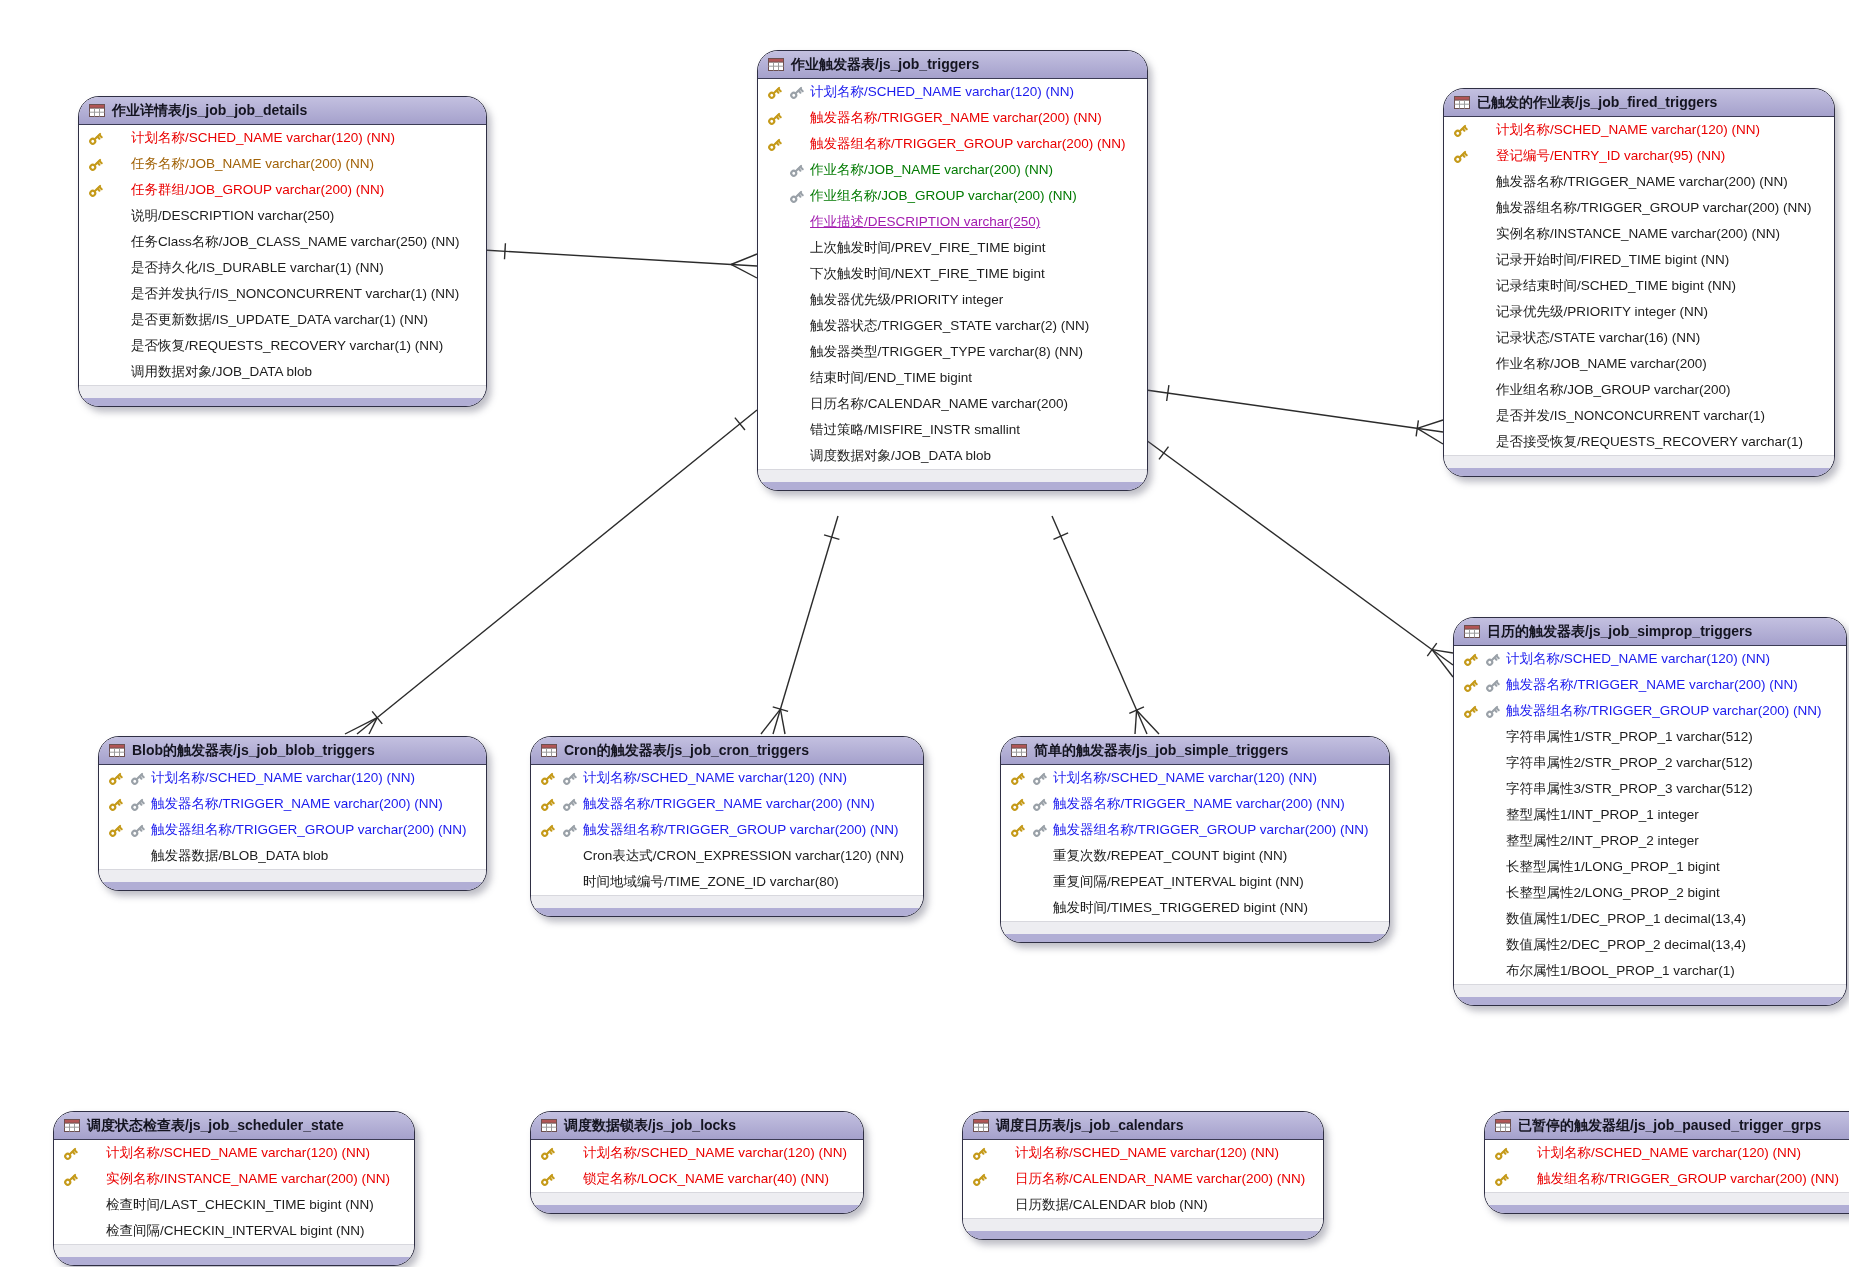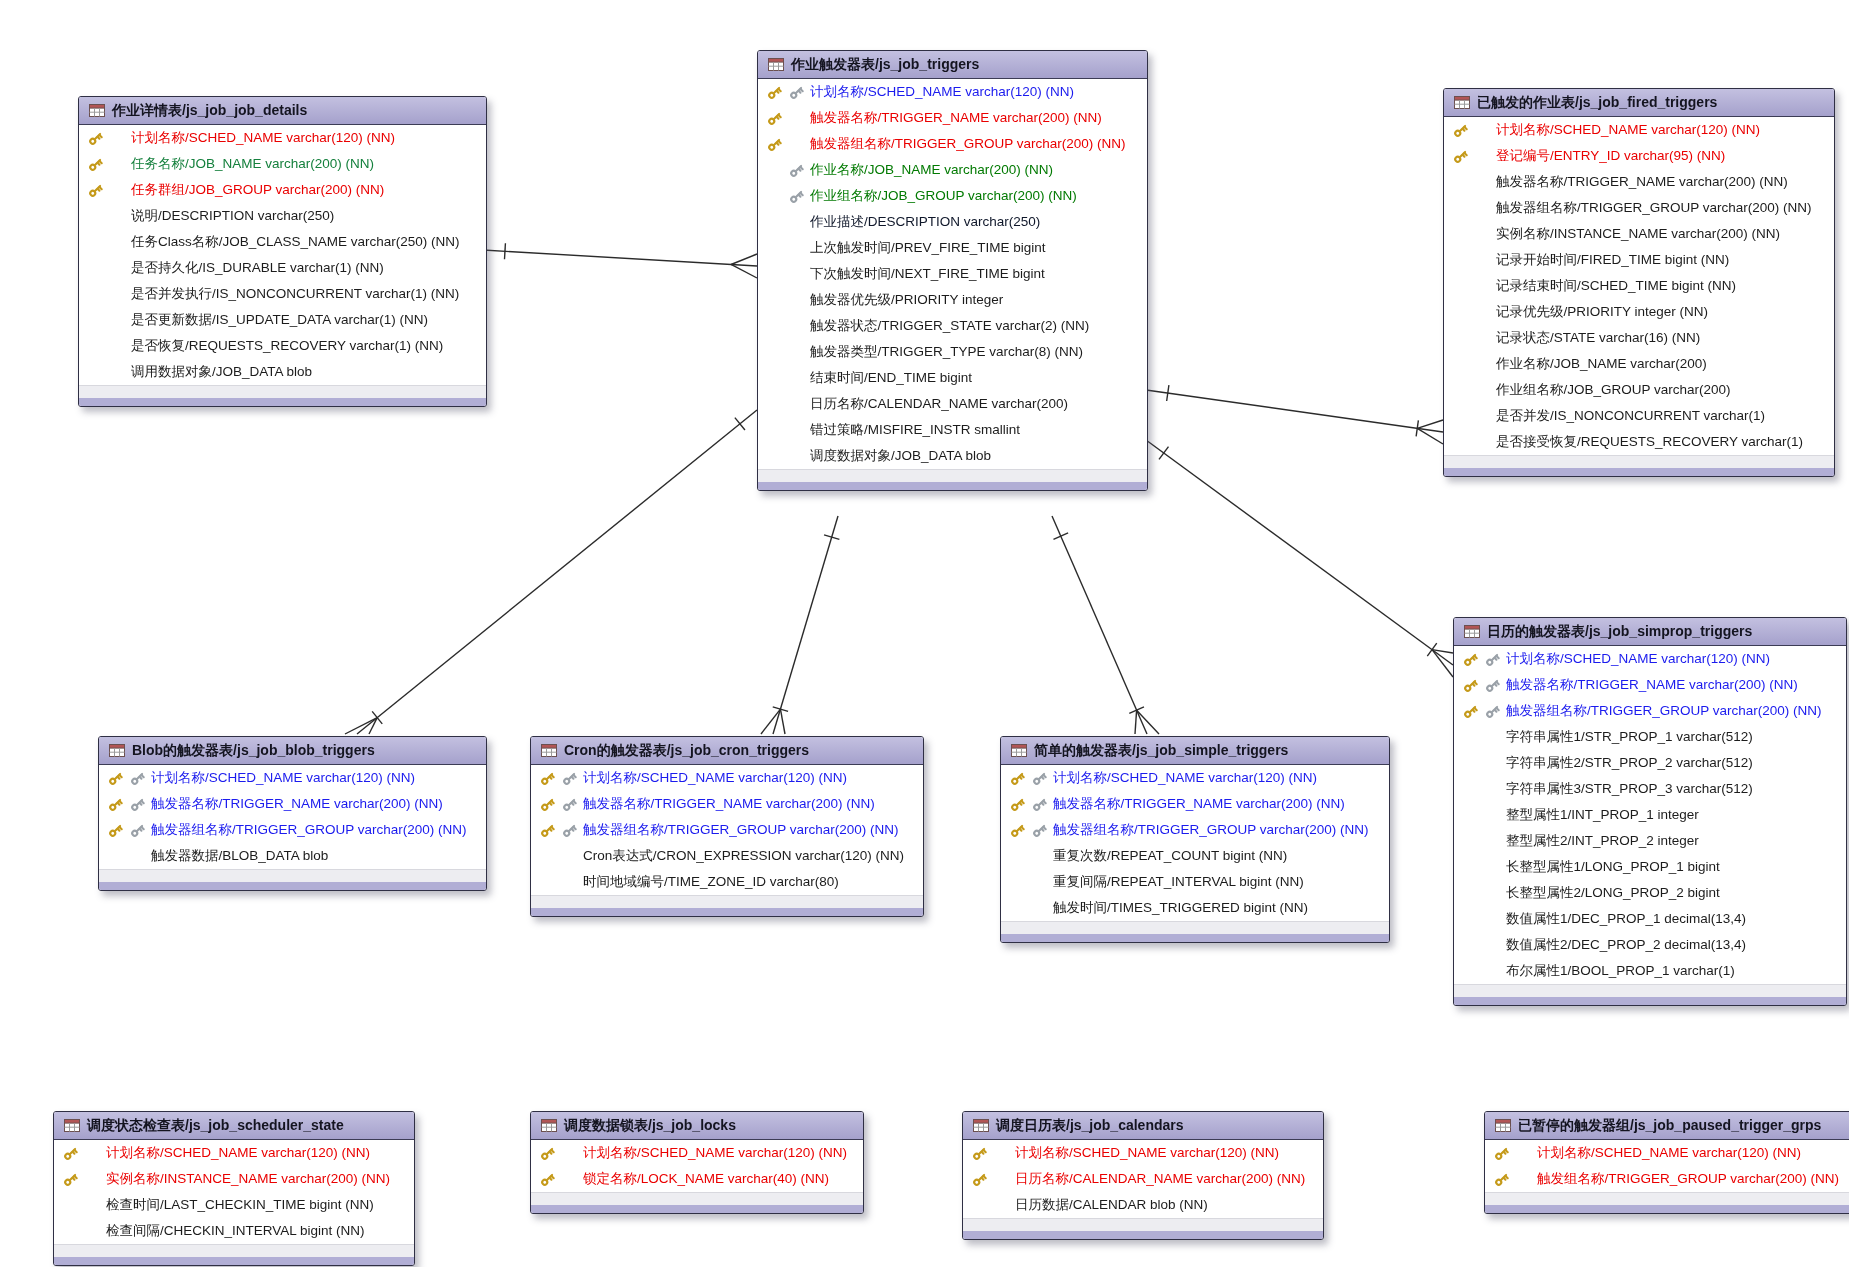--- a/index.html
+++ b/index.html
@@ -4,21 +4,21 @@
 <style>
   html,body{margin:0;padding:0;background:#ffffff;}
   #canvas{
     position:relative;width:1849px;height:1267px;background:#ffffff;overflow:hidden;
     font-family:"Liberation Sans","DejaVu Sans",sans-serif;
   }
   #rel-layer{position:absolute;left:0;top:0;z-index:0;}
   #rel-layer line{stroke:#2b2b2b;stroke-width:1.4;fill:none;}
   #entities{position:absolute;left:0;top:0;width:100%;height:100%;z-index:1;pointer-events:none;}
   .entity{
-    position:absolute;border:1.5px solid #2f2f44;border-radius:3px;overflow:hidden;
+    position:absolute;border:1.5px solid #2f2f44;border-radius:21px;overflow:hidden;
     background:#ffffff;box-shadow:4px 5px 7px rgba(90,90,110,0.40);pointer-events:auto;
   }
   .ehead{
     height:27px;display:flex;align-items:center;gap:7px;padding:0 10px;
     background:linear-gradient(#c3c0e0,#a5a1cc);border-bottom:1.5px solid #3c3c55;
     font-size:14px;font-weight:600;color:#141420;white-space:nowrap;
   }
   .ticon{display:inline-flex;flex:none;}
   .rows{background:#ffffff;}
   .row{height:26px;display:flex;align-items:center;white-space:nowrap;padding-left:8px;}
@@ -164,21 +164,21 @@
                   <line x1="11.2" y1="8.8" x2="11.2" y2="11.4"></line>
                   <line x1="13.8" y1="8.8" x2="13.8" y2="12"></line>
                 </g>
               </svg>
             </span>
             <span class="ftext" style="color: rgb(2, 122, 2);">作业组名称/JOB_GROUP varchar(200) (NN)</span>
           </div>
           <div class="row">
             <span class="kslot"></span>
             <span class="kslot"></span>
-            <span class="ftext" style="color: #0f172a;">作业描述/DESCRIPTION varchar(250)</span>
+            <span class="ftext" style="color: #a21caf; text-decoration: underline;">作业描述/DESCRIPTION varchar(250)</span>
           </div>
           <div class="row">
             <span class="kslot"></span>
             <span class="kslot"></span>
             <span class="ftext" style="color: rgb(28, 28, 28);">上次触发时间/PREV_FIRE_TIME bigint</span>
           </div>
           <div class="row">
             <span class="kslot"></span>
             <span class="kslot"></span>
             <span class="ftext" style="color: rgb(28, 28, 28);">下次触发时间/NEXT_FIRE_TIME bigint</span>
@@ -255,21 +255,21 @@
               <svg width="17" height="17" viewBox="0 0 17 17">
                 <g transform="rotate(-45 8.5 8.5)" fill="none" stroke="#c59a1a" stroke-width="2.1" stroke-linecap="round">
                   <circle cx="4.6" cy="8.5" r="2.5"></circle>
                   <line x1="7.4" y1="8.5" x2="15" y2="8.5"></line>
                   <line x1="11.2" y1="8.8" x2="11.2" y2="11.4"></line>
                   <line x1="13.8" y1="8.8" x2="13.8" y2="12"></line>
                 </g>
               </svg>
             </span>
             <span class="kslot"></span>
-            <span class="ftext" style="color: #15803d;">任务名称/JOB_NAME varchar(200) (NN)</span>
+            <span class="ftext" style="color: #a16207;">任务名称/JOB_NAME varchar(200) (NN)</span>
           </div>
           <div class="row">
             <span class="kslot">
               <svg width="17" height="17" viewBox="0 0 17 17">
                 <g transform="rotate(-45 8.5 8.5)" fill="none" stroke="#c59a1a" stroke-width="2.1" stroke-linecap="round">
                   <circle cx="4.6" cy="8.5" r="2.5"></circle>
                   <line x1="7.4" y1="8.5" x2="15" y2="8.5"></line>
                   <line x1="11.2" y1="8.8" x2="11.2" y2="11.4"></line>
                   <line x1="13.8" y1="8.8" x2="13.8" y2="12"></line>
                 </g>

